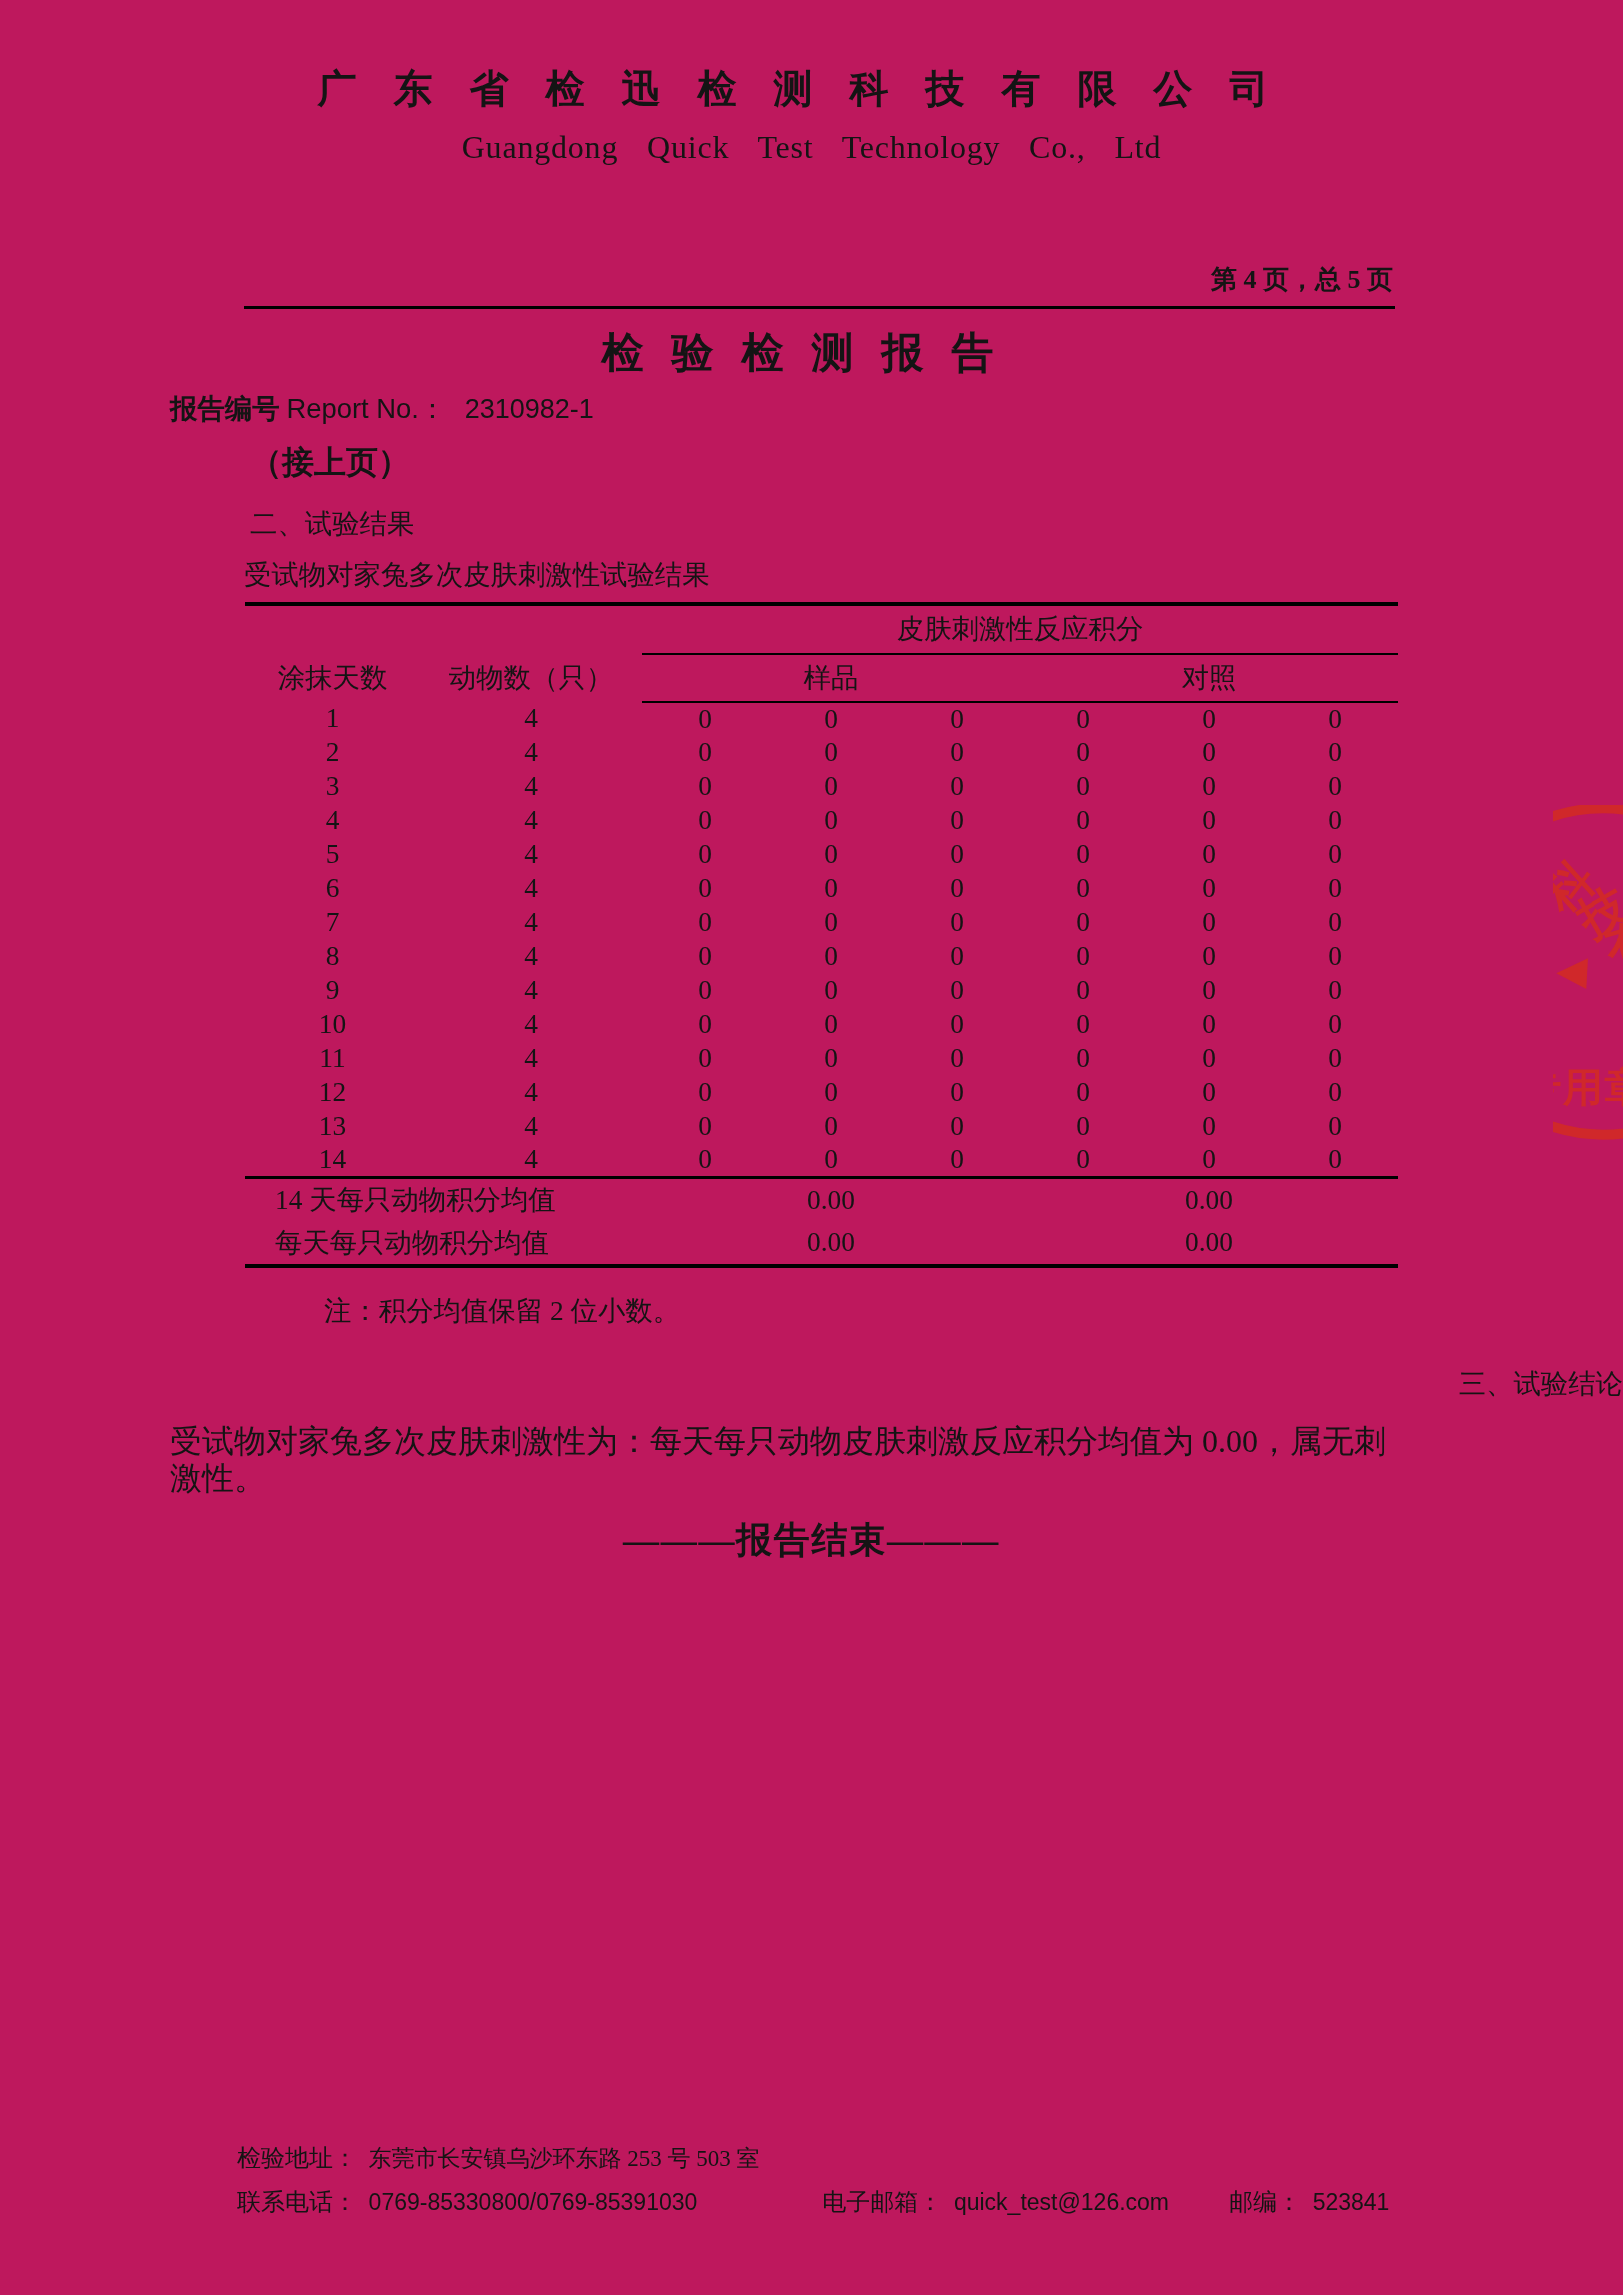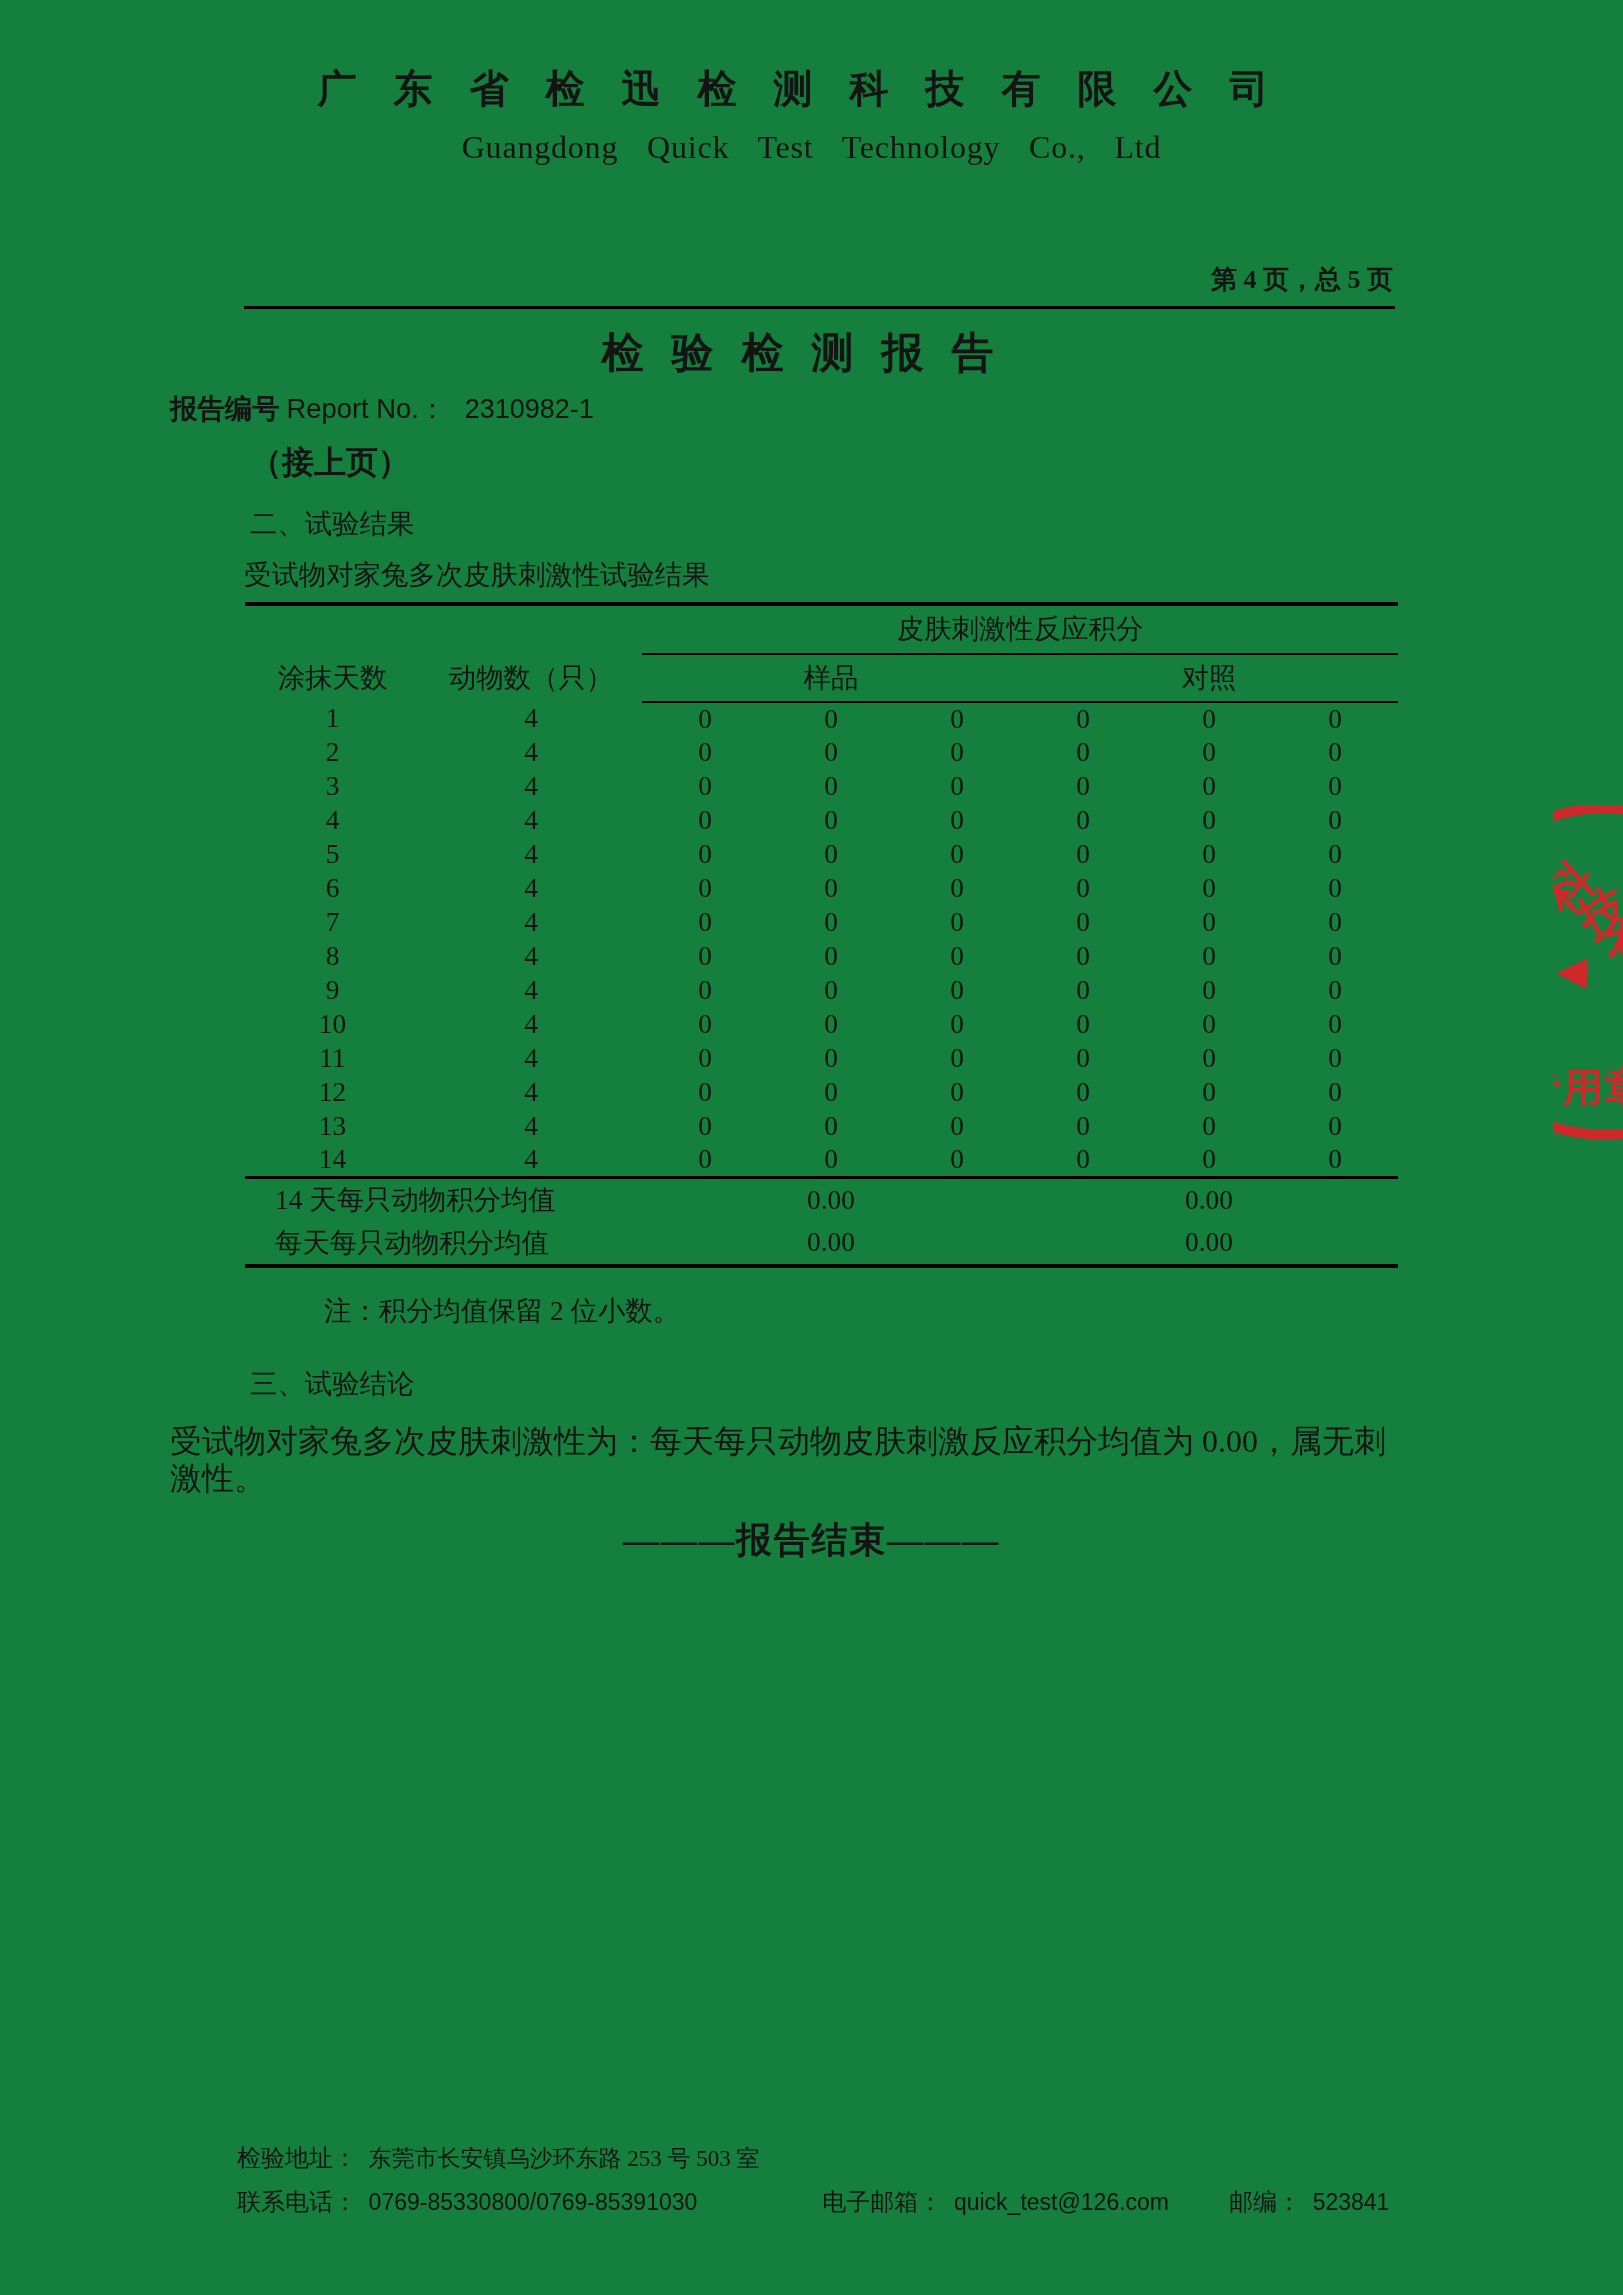--- a/index.html
+++ b/index.html
@@ -2,21 +2,21 @@
 <html style="--stamp-color: #d0282a;font-size:13.3px"><head>
 <meta charset="utf-8">
 <style>
   :root { --stamp-color:#d0282a; }
   * { margin:0; padding:0; box-sizing:border-box; }
   html,body { background:#888; }
   .page {
     position:relative;
     width:1623px; height:2295px;
     margin:0 auto;
-    background:#15803d;
+    background:#be185d;
     overflow:hidden;
     color:#141414;
     font-family:"Liberation Serif","DejaVu Serif",serif;
   }
   .co-cn {
     padding-top:62px;
     text-align:center;
     font-size:39px; font-weight:700;
     letter-spacing:37px;
     white-space:nowrap;
@@ -65,21 +65,21 @@
   tr.hr1 td { height:50px; }
   tr.hr2 td { height:48px; }
   tr.hr3 td { height:48px; border-bottom:3.3px solid #000; }
   td.bb { border-bottom:2.5px solid #000; }
   tbody.data td { height:34px; }
   tbody.data tr:last-child td { border-bottom:3.3px solid #000; }
   tbody.summary td { height:44px; }
   td.sum-label { text-align:left !important; padding-left:30px; white-space:nowrap; }
 
   .note { margin:25px 0 0 324px; font-size:27.4px; }
-  .sec-head.third { margin-top:37px; }
+  .sec-head.third { margin-top:37px;text-align:right; }
   .conclusion { margin:21.6px 0 0 170px; width:1239px; font-size:32px; line-height:37px; }
   .end-line {
     margin-top:18.3px;
     text-align:center;
     font-size:36px; font-weight:700;
     letter-spacing:1.7px;
   }
 
   .footer { position:absolute; left:237px; top:2142px; width:1181px; font-size:24px; }
   .f-row { display:flex; align-items:baseline; white-space:nowrap; }

